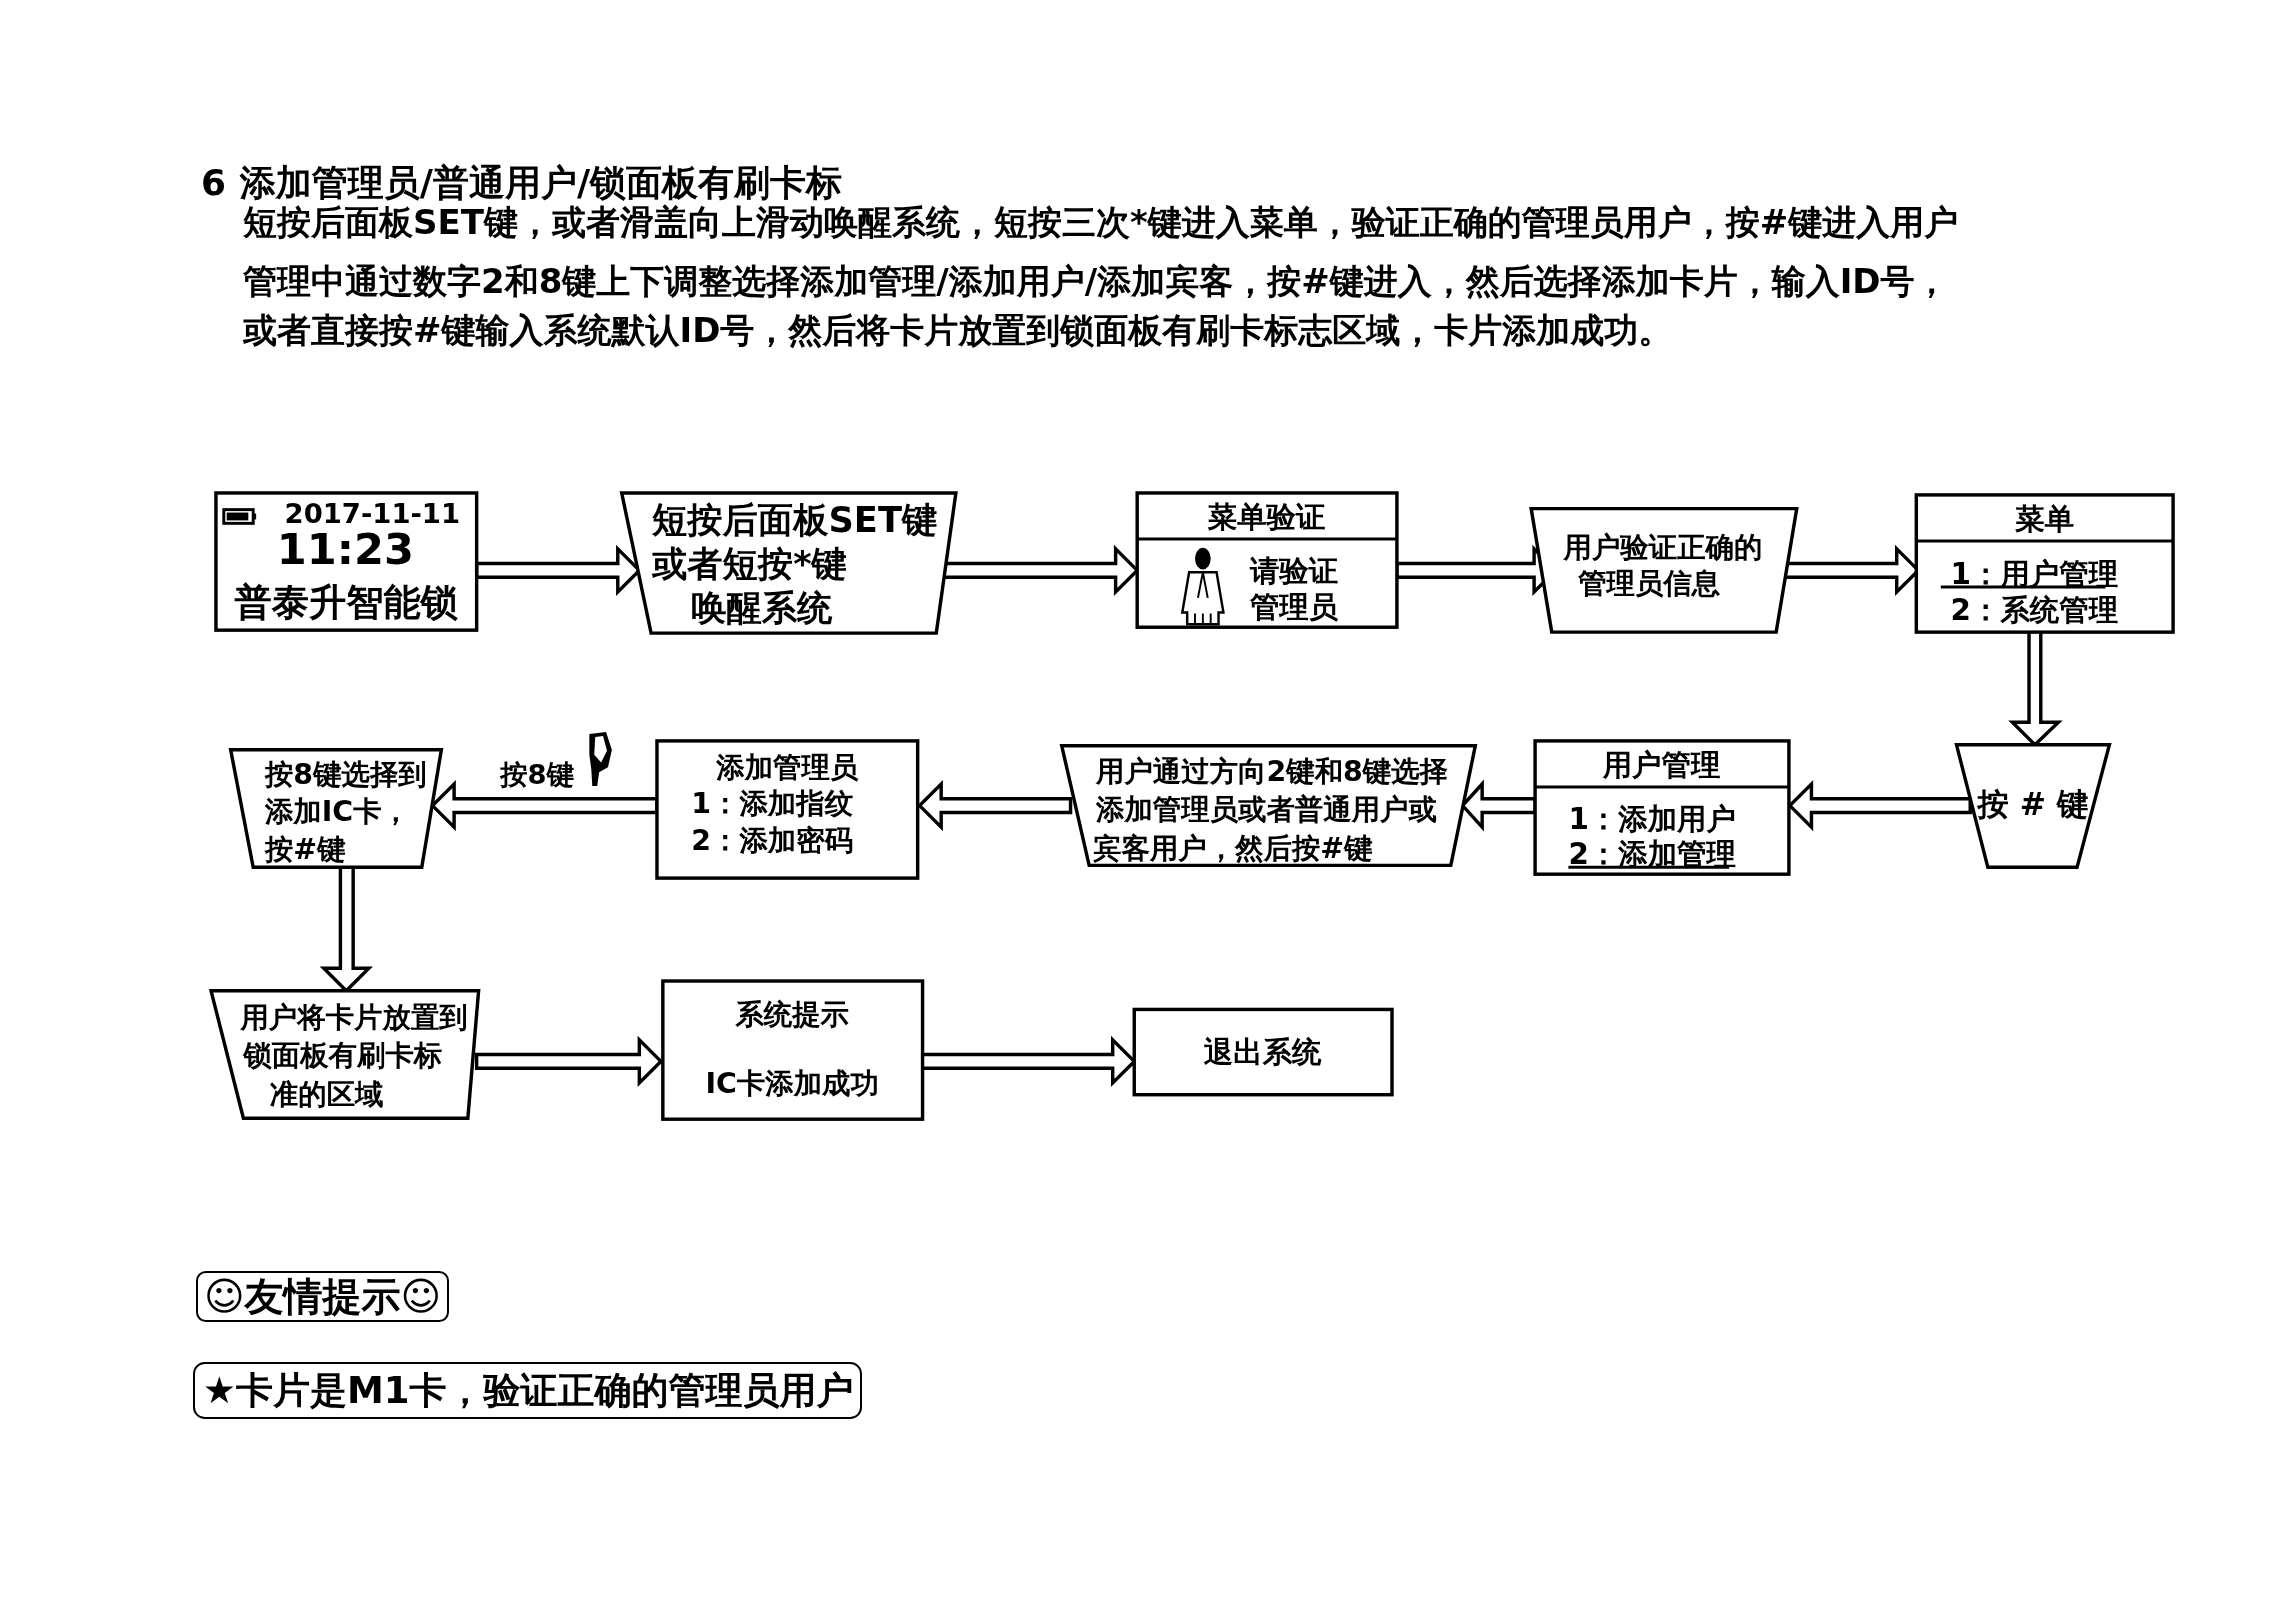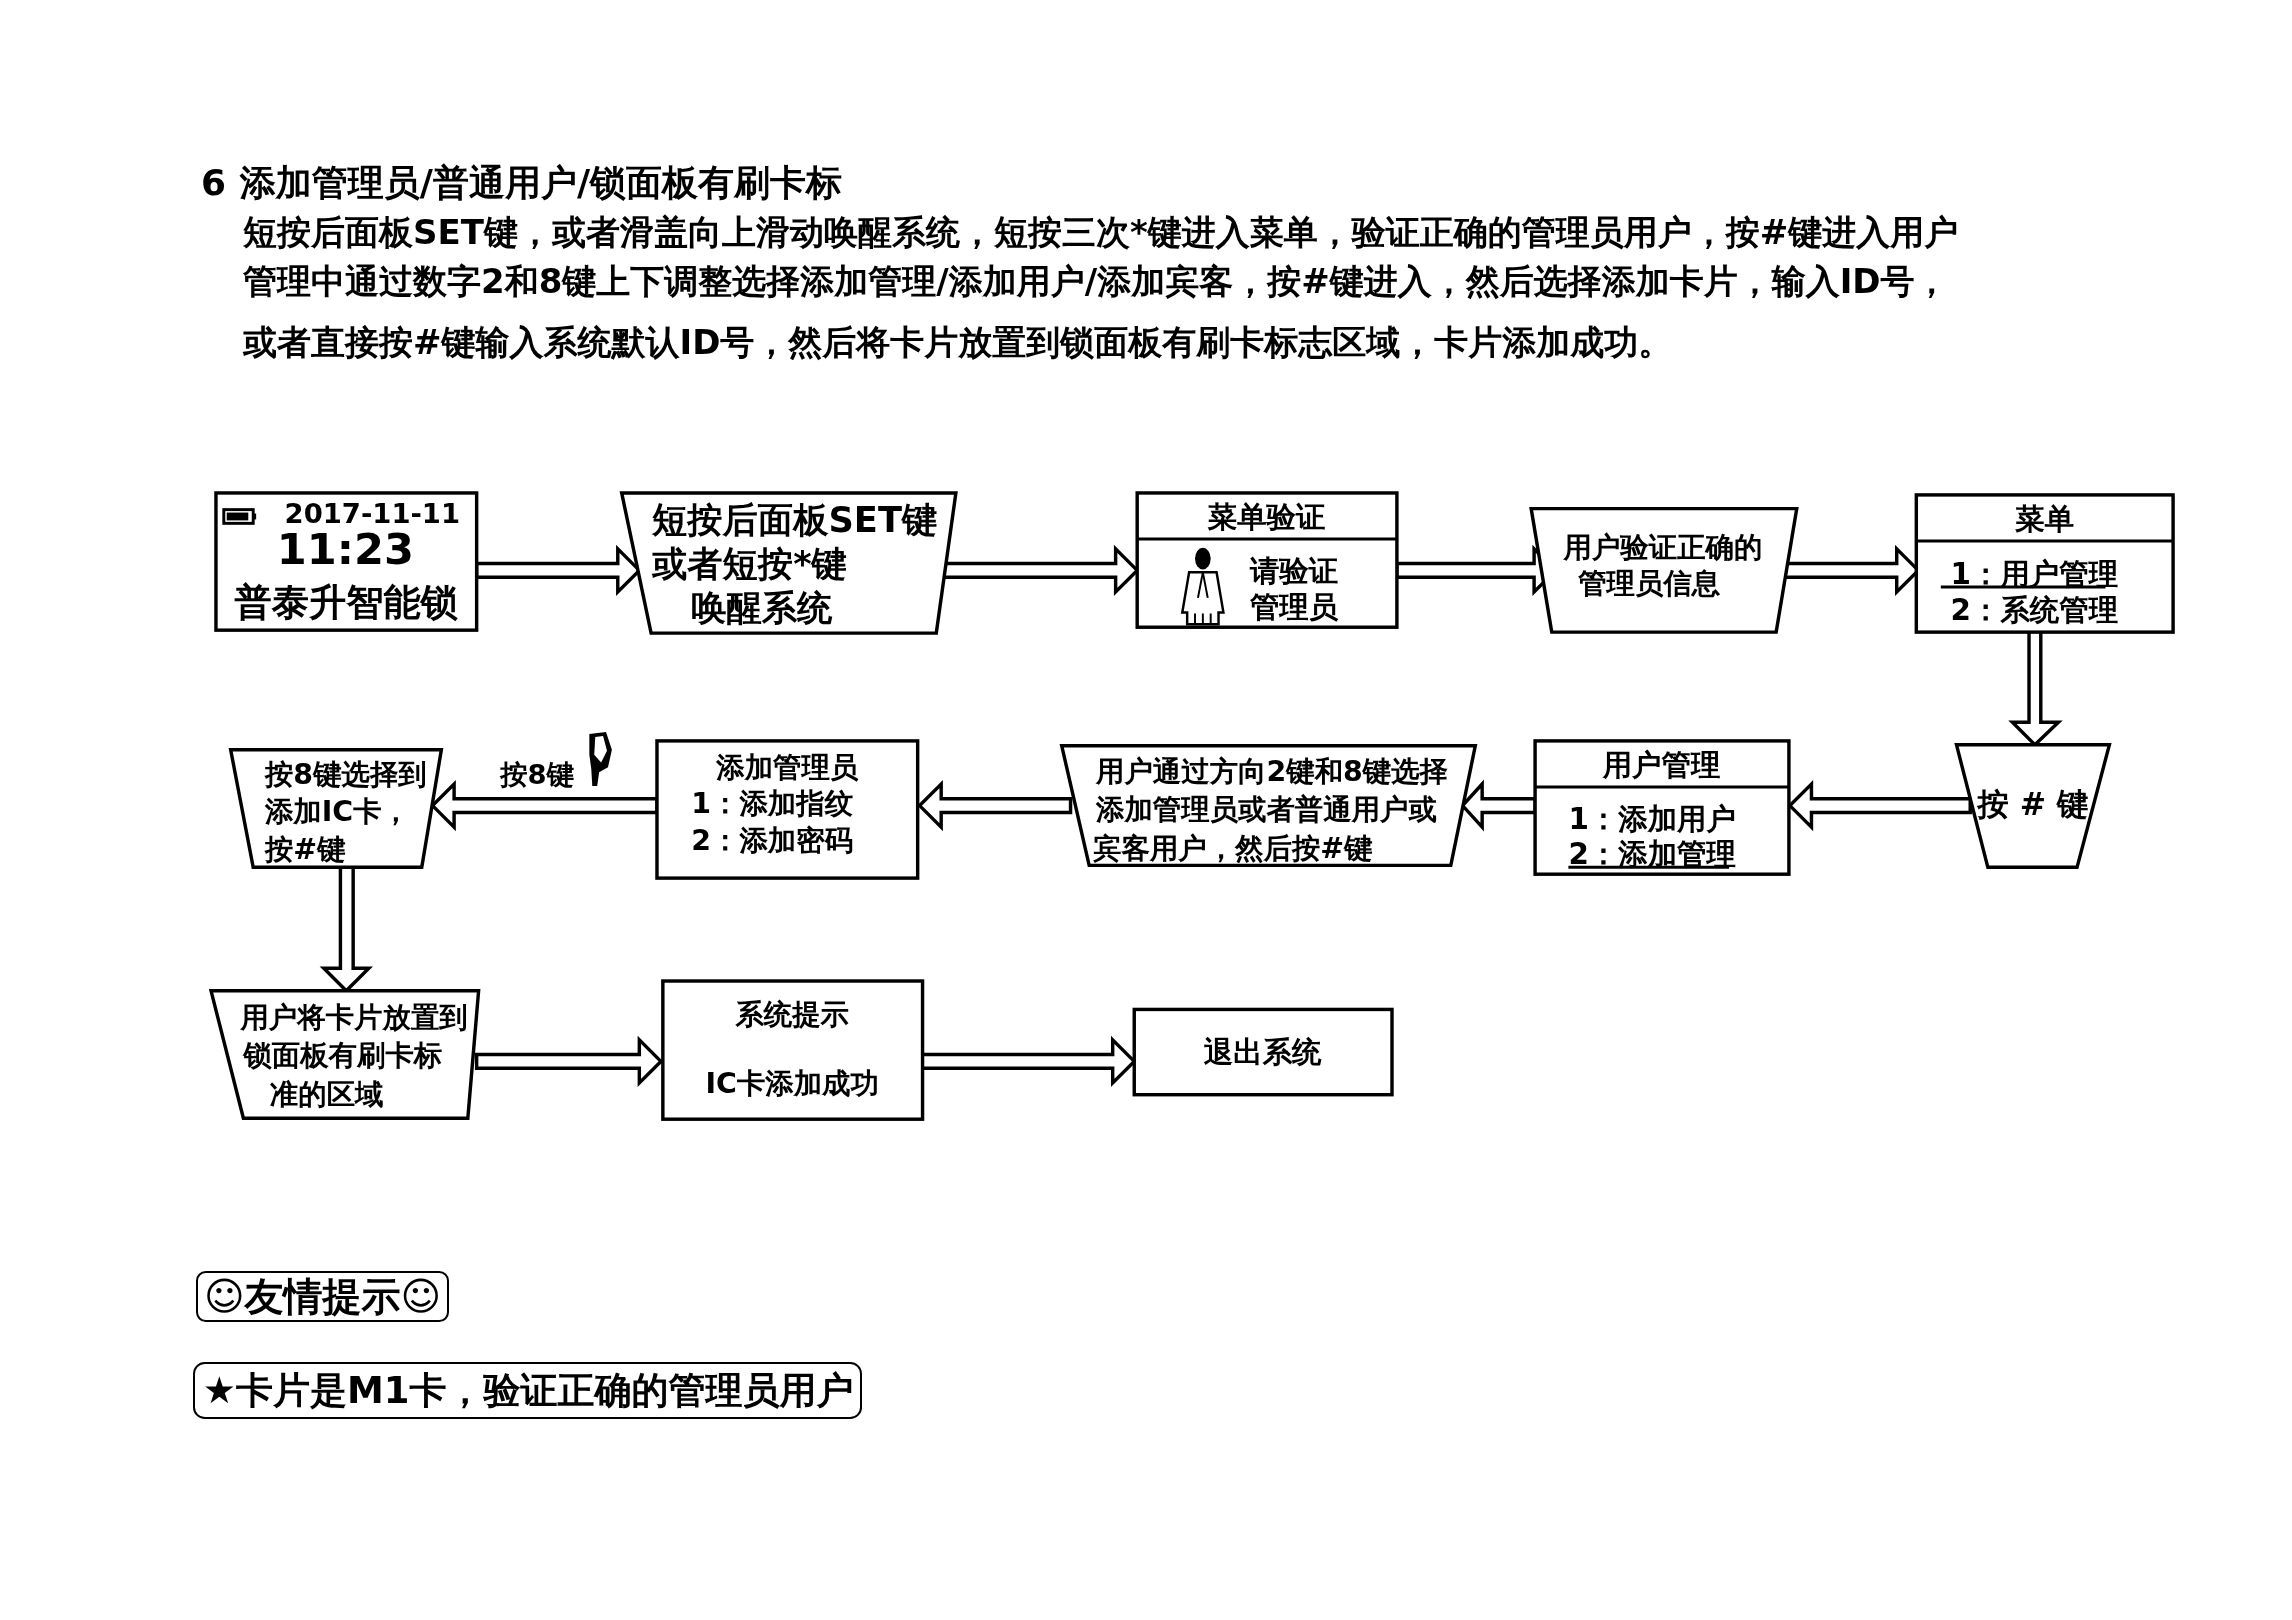--- a/index.html
+++ b/index.html
@@ -1,21 +1,21 @@
 <!DOCTYPE html>
 <html><head>
   <meta charset="utf-8">
   <style>
     html, body { margin: 0; padding: 0; background: #ffffff; }
     body { width: 2293px; height: 1620px; position: relative; overflow: hidden;
            font-family: "DejaVu Sans", "Liberation Sans", sans-serif; color: #000; }
     .heading { position: absolute; left: 201px; top: 159px; font-size: 36px; font-weight: bold; white-space: nowrap; letter-spacing: 0px; }
     .heading .num { margin-right: 13.7px; }
     .para { position: absolute; left: 243px; font-size: 34px; font-weight: bold; white-space: nowrap; }
-    .p1 { top: 210px; text-align: right; } .p2 { top: 259px; } .p3 { top: 308px; margin-top: 12px; }
+    .p1 { top: 200px; text-align: right; } .p2 { top: 259px; } .p3 { top: 308px; }
     svg#flow { position: absolute; left: 0; top: 0; }
     svg#flow text { font-family: "DejaVu Sans", "Liberation Sans", sans-serif; font-weight: bold; fill: #000; }
     .shape { fill: #fff; stroke: #000; stroke-width: 3.5; }
     .arrow { fill: #fff; stroke: #000; stroke-width: 3.5; stroke-linejoin: miter; }
     .tipbox { position: absolute; left: 196px; top: 1271px; height: 47px; border: 2.9px solid #000; border-radius: 9.8px;
               padding: 0 5.9px; font-size: 39px; font-weight: bold; line-height: 47px; white-space: nowrap; }
     .notebox { position: absolute; left: 193px; top: 1362px; height: 53px; width: 649px; border: 2.9px solid #000; border-radius: 11.8px;
                padding: 0 7.8px; font-size: 37px; font-weight: bold; line-height: 53px; white-space: nowrap; box-sizing: content-box; }
   </style>
 </head>

